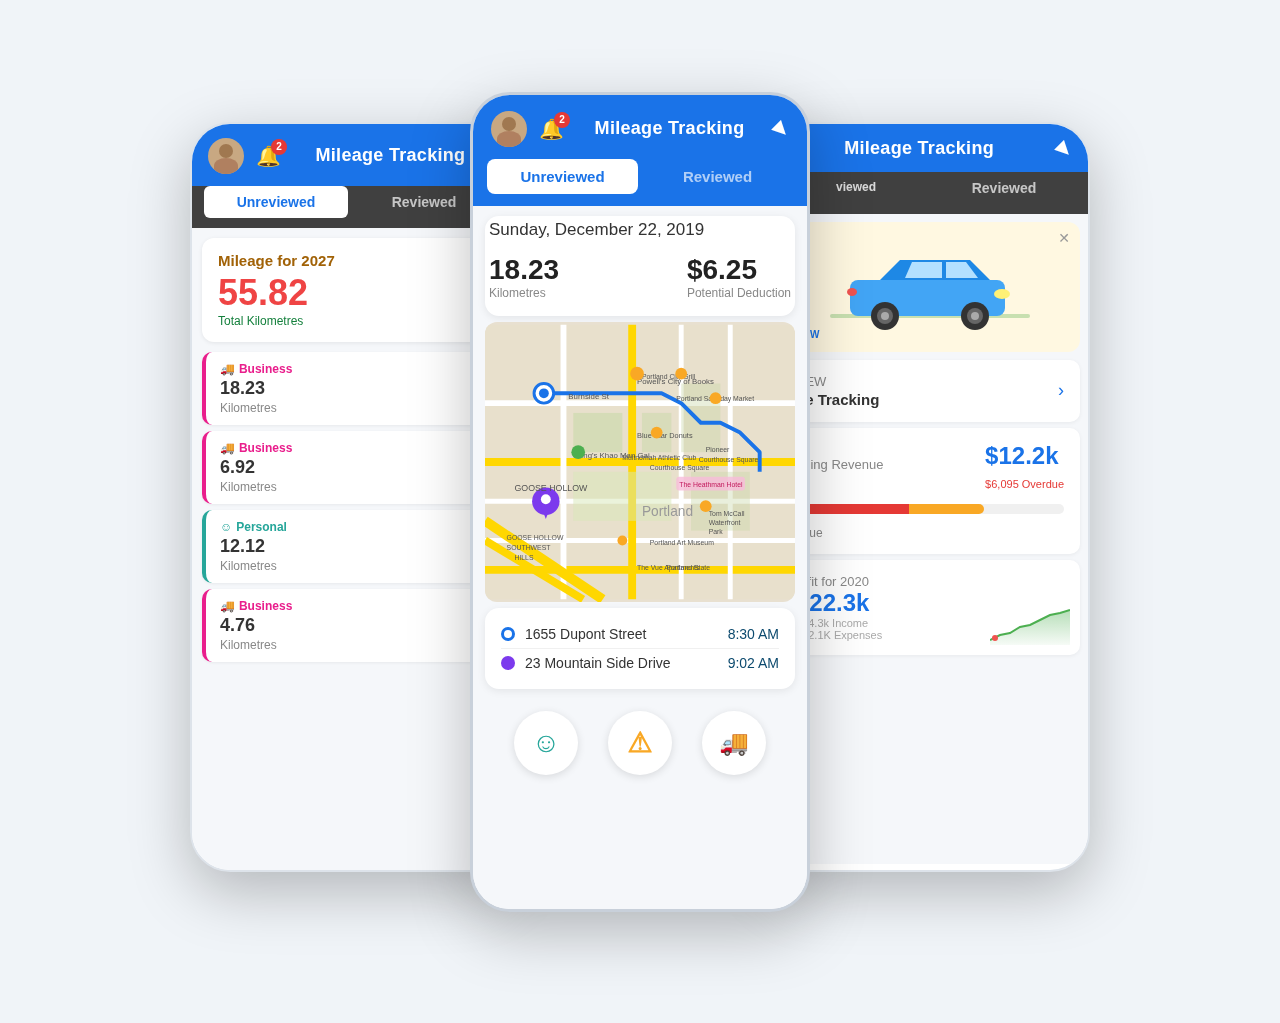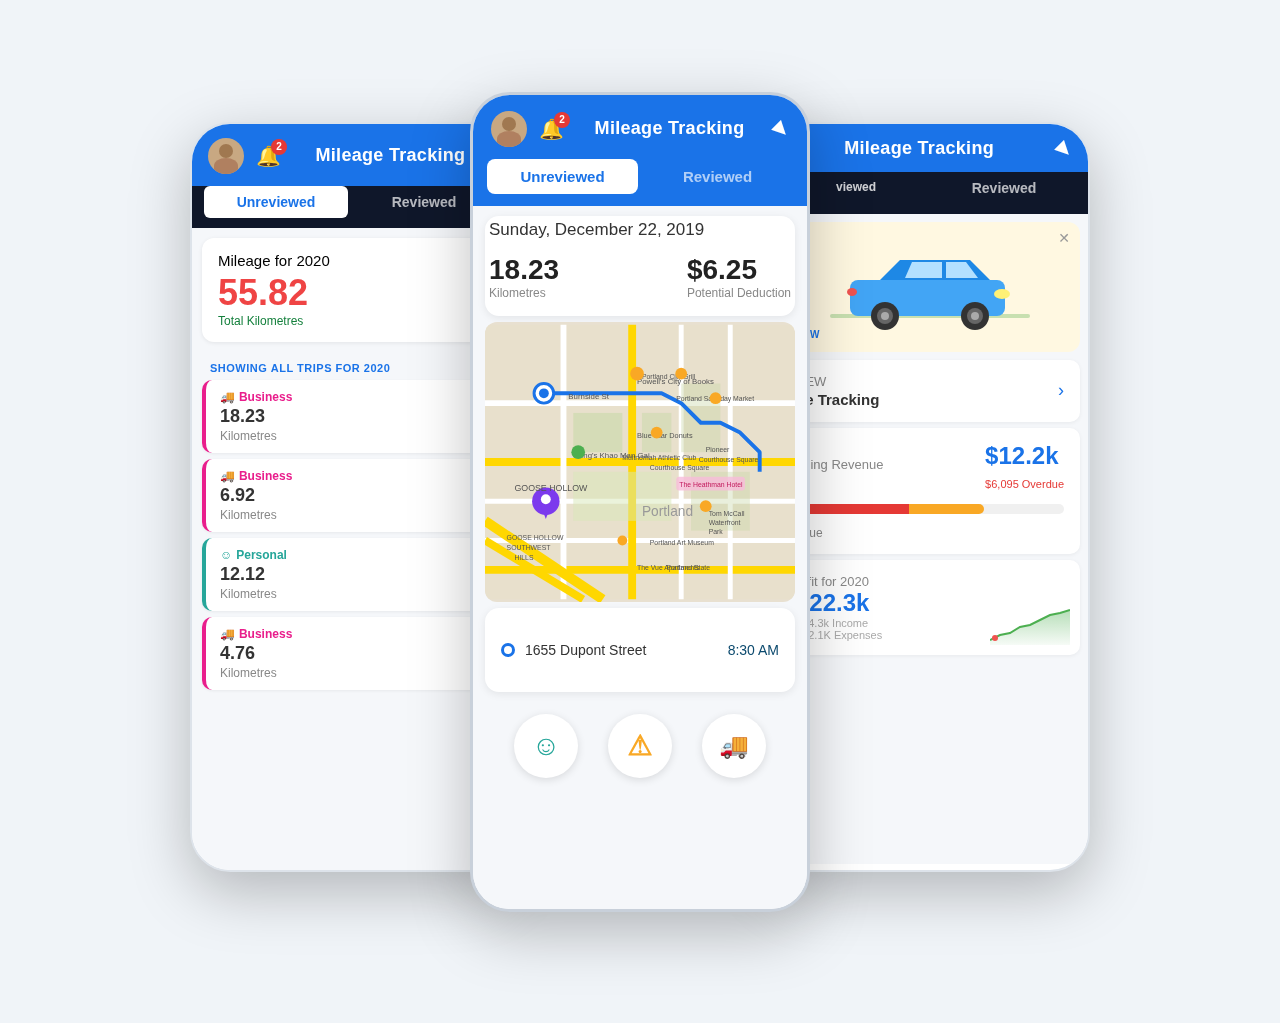--- a/index.html
+++ b/index.html
@@ -134,21 +134,21 @@
 
     .send-icon {
       font-size: 18px;
       color: white;
       transform: rotate(45deg);
       display: inline-block;
     }
 
     
     .tab-bar {
-      background: #0f172a;
+      background: #404040;
       padding: 0 12px 10px;
       display: flex;
       gap: 4px;
     }
     .tab {
       flex: 1;
       text-align: center;
       padding: 8px 0;
       border-radius: 6px;
       font-size: 14px;
@@ -177,22 +177,22 @@
       border-radius: 12px;
       padding: 14px 16px;
       box-shadow: 0 1px 4px rgba(0,0,0,0.08);
     }
     .mileage-card-title {
       font-size: 15px;
       color: #333;
       margin-bottom: 4px;
     }
     .mileage-card-title span {
-      color: #000000;
-      font-weight: 400;
+      color: #a16207;
+      font-weight: 700;
     }
     .mileage-big {
       font-size: 36px;
       font-weight: 700;
       color: #ef4444;
       line-height: 1.1;
     }
     .mileage-sub {
       font-size: 12px;
       color: #15803d;
@@ -332,21 +332,21 @@
     .map-svg {
       width: 100%;
       height: 100%;
     }
 
     
     .waypoints-card {
       background: white;
       margin: 0 12px 6px;
       border-radius: 14px;
-      padding: 28px 16px;
+      padding: 12px 16px;
       box-shadow: 0 2px 8px rgba(0,0,0,0.08);
     }
     .waypoint-row {
       display: flex;
       align-items: center;
       gap: 10px;
       padding: 6px 0;
     }
     .waypoint-row + .waypoint-row {
       border-top: 1px solid #f0f0f0;
@@ -529,28 +529,24 @@
       <span class="header-title">Mileage Tracking</span>
     </div>
     <div class="tab-bar">
       <div class="tab active">Unreviewed</div>
       <div class="tab inactive">Reviewed</div>
     </div>
     <div class="phone-content">
       <div class="mileage-card">
         <div class="mileage-card-title">
           <span>Mileage</span>
-          <span>for 2020</span>
+          <span>for 2027</span>
         </div>
         <div class="mileage-big">55.82</div>
         <div class="mileage-sub">Total Kilometres</div>
-      </div>
-      <div class="showing-label">
-        <span>SHOWING</span>
-        <span>ALL TRIPS FOR 2020</span>
       </div>
 
       <div class="trip-item">
         <div class="trip-category">🚚 <span>Business</span></div>
         <div class="trip-km">18.23</div>
         <div class="trip-unit">Kilometres</div>
       </div>
       <div class="trip-item">
         <div class="trip-category">🚚 <span>Business</span></div>
         <div class="trip-km">6.92</div>
@@ -667,20 +663,25 @@
           <circle cx="95" cy="130" r="7" fill="#4caf50"></circle>
         </svg>
       </div>
 
       <div class="waypoints-card">
         <div class="waypoint-row">
           <div class="wp-dot-blue"></div>
           <span class="wp-address">1655 Dupont Street</span>
           <span class="wp-time">8:30 AM</span>
         </div>
+        <div class="waypoint-row">
+          <div class="wp-dot-purple"></div>
+          <span class="wp-address">23 Mountain Side Drive</span>
+          <span class="wp-time">9:02 AM</span>
+        </div>
       </div>
 
       <div class="bottom-icons">
         <div class="bottom-icon-btn">
           <span style="color:#26a69a;font-size:28px;">☺</span>
         </div>
         <div class="bottom-icon-btn">
           <span style="color:#f9a825;font-size:28px;font-weight:bold;">⚠</span>
         </div>
         <div class="bottom-icon-btn">

